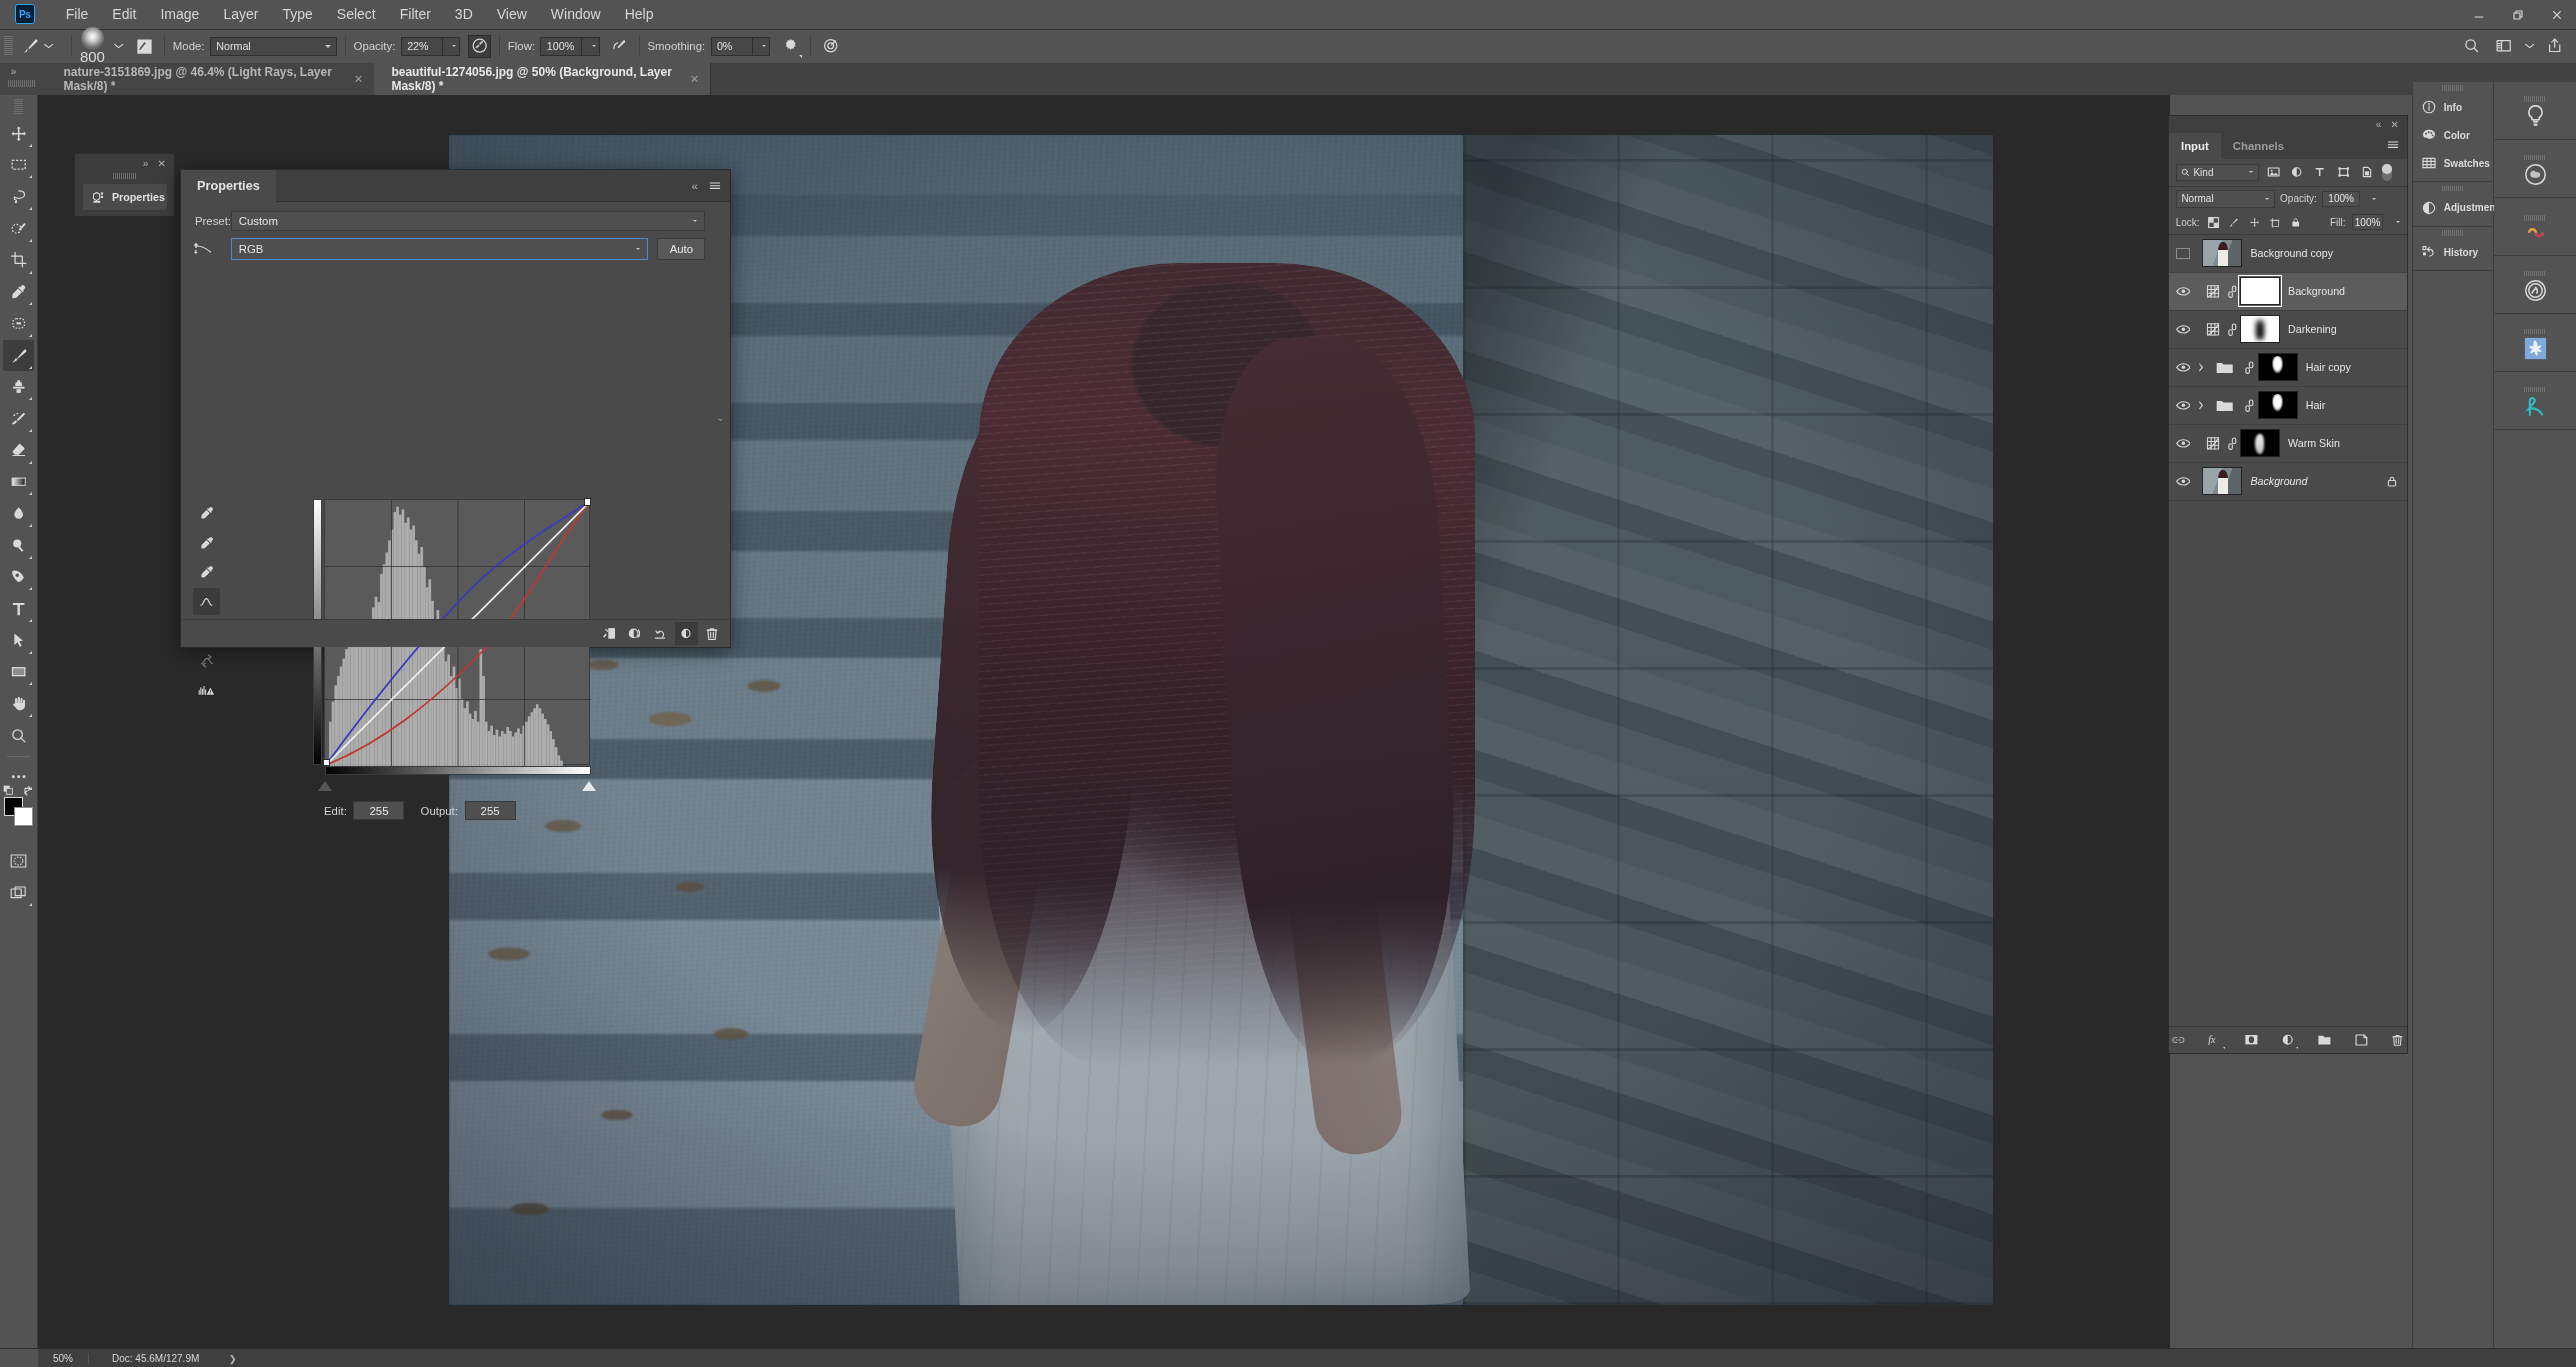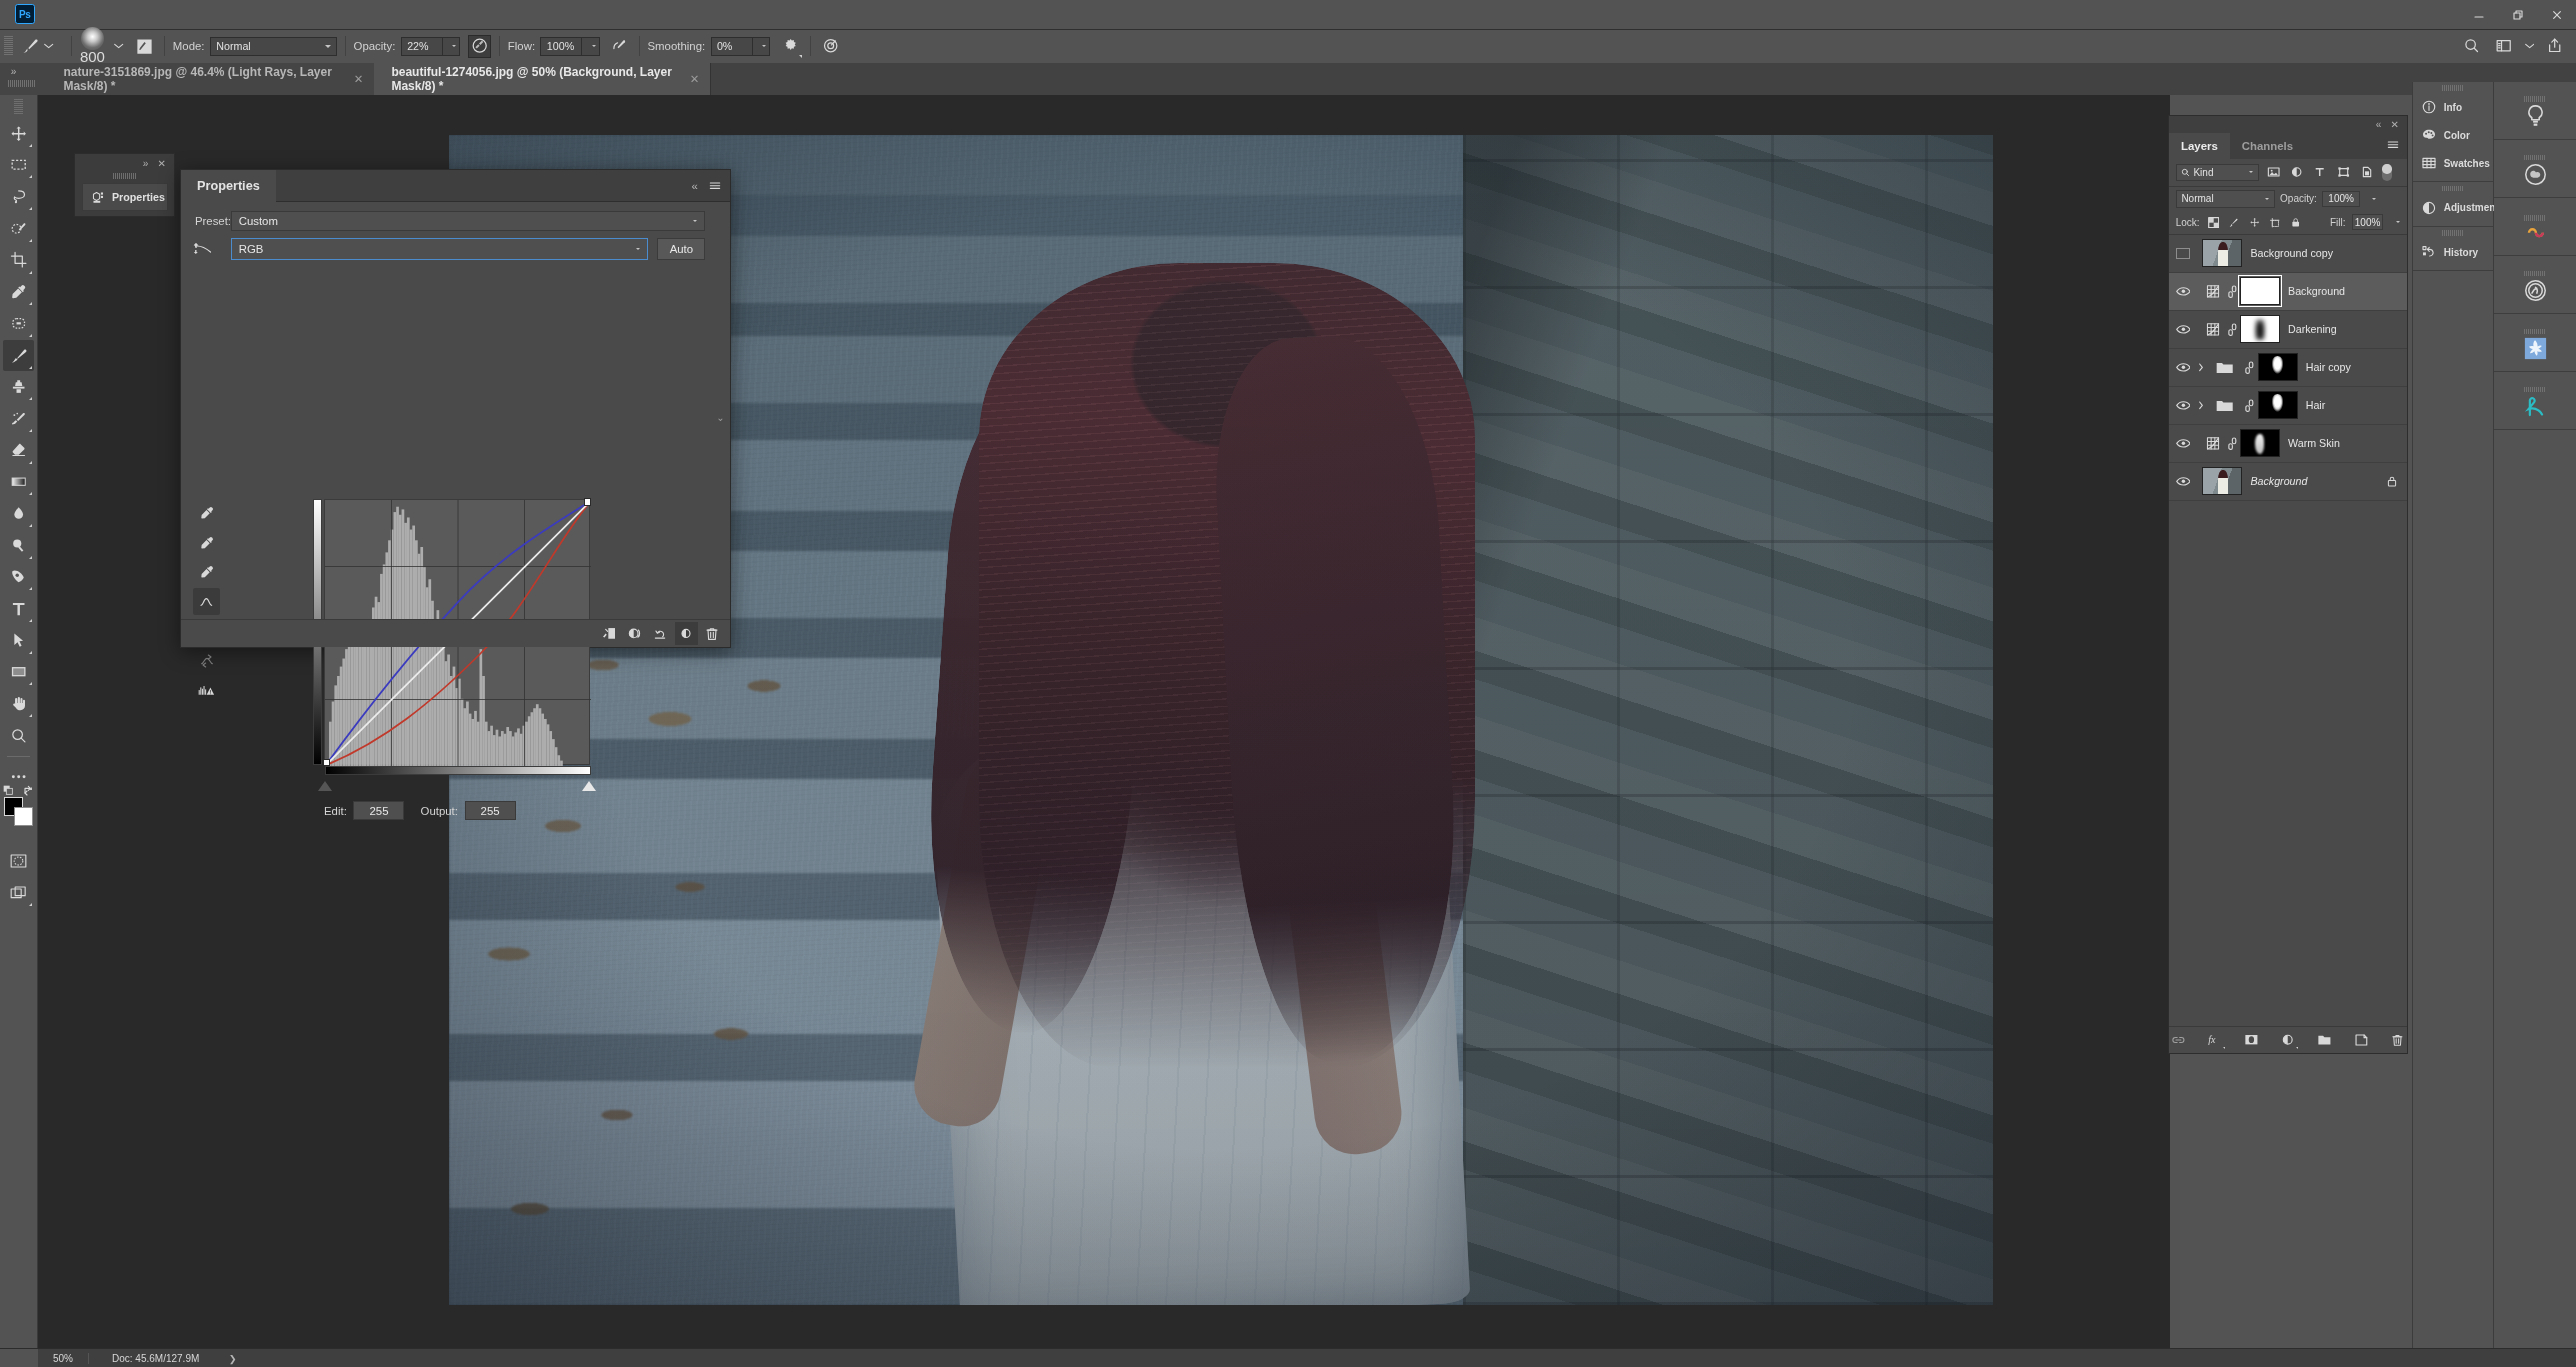--- a/index.html
+++ b/index.html
@@ -421,20 +421,33 @@
   .ic{fill:none;stroke:#d9d9d9;stroke-width:1.7;stroke-linecap:round;stroke-linejoin:round;}
   .ic-f{fill:#d9d9d9;stroke:none;}
 </style>
 </head>
 <body>
 
 <div id="app">
 
   <div class="menubar">
     <div class="ps-logo">Ps</div>
+    <div id="menu-items" style="display:flex">
+        <div class="menu-item">File</div>
+        <div class="menu-item">Edit</div>
+        <div class="menu-item">Image</div>
+        <div class="menu-item">Layer</div>
+        <div class="menu-item">Type</div>
+        <div class="menu-item">Select</div>
+        <div class="menu-item">Filter</div>
+        <div class="menu-item">3D</div>
+        <div class="menu-item">View</div>
+        <div class="menu-item">Window</div>
+        <div class="menu-item">Help</div>
+      </div>
     <div class="win-ctrls">
       <div class="win-btn">
         <svg width="12" height="12" viewBox="0 0 18 18">
             <line class="ic" x1="3" y1="12" x2="15" y2="12"></line>
           </svg>
       </div>
       <div class="win-btn">
         <svg width="12" height="12" viewBox="0 0 18 18">
             <rect class="ic" x="3" y="6" width="9" height="9"></rect>
             <polyline class="ic" points="6,6 6,3 15,3 15,12 12,12"></polyline>
@@ -1089,21 +1102,21 @@
       </div>
     </div>
   </div>
 
   <div class="layers">
     <div class="lp-top">
       <span>«</span>
       <span>✕</span>
     </div>
     <div class="lp-tabs">
-      <div class="lp-tab active">Layers</div>
+      <div class="lp-tab active">Input</div>
       <div class="lp-tab">Channels</div>
       <span class="lp-menu">
         <svg width="12" height="9.4" viewBox="0 0 18 14">
             <line class="ic" x1="2" y1="3" x2="16" y2="3"></line>
             <line class="ic" x1="2" y1="7" x2="16" y2="7"></line>
             <line class="ic" x1="2" y1="11" x2="16" y2="11"></line>
           </svg>
       </span>
     </div>
 

